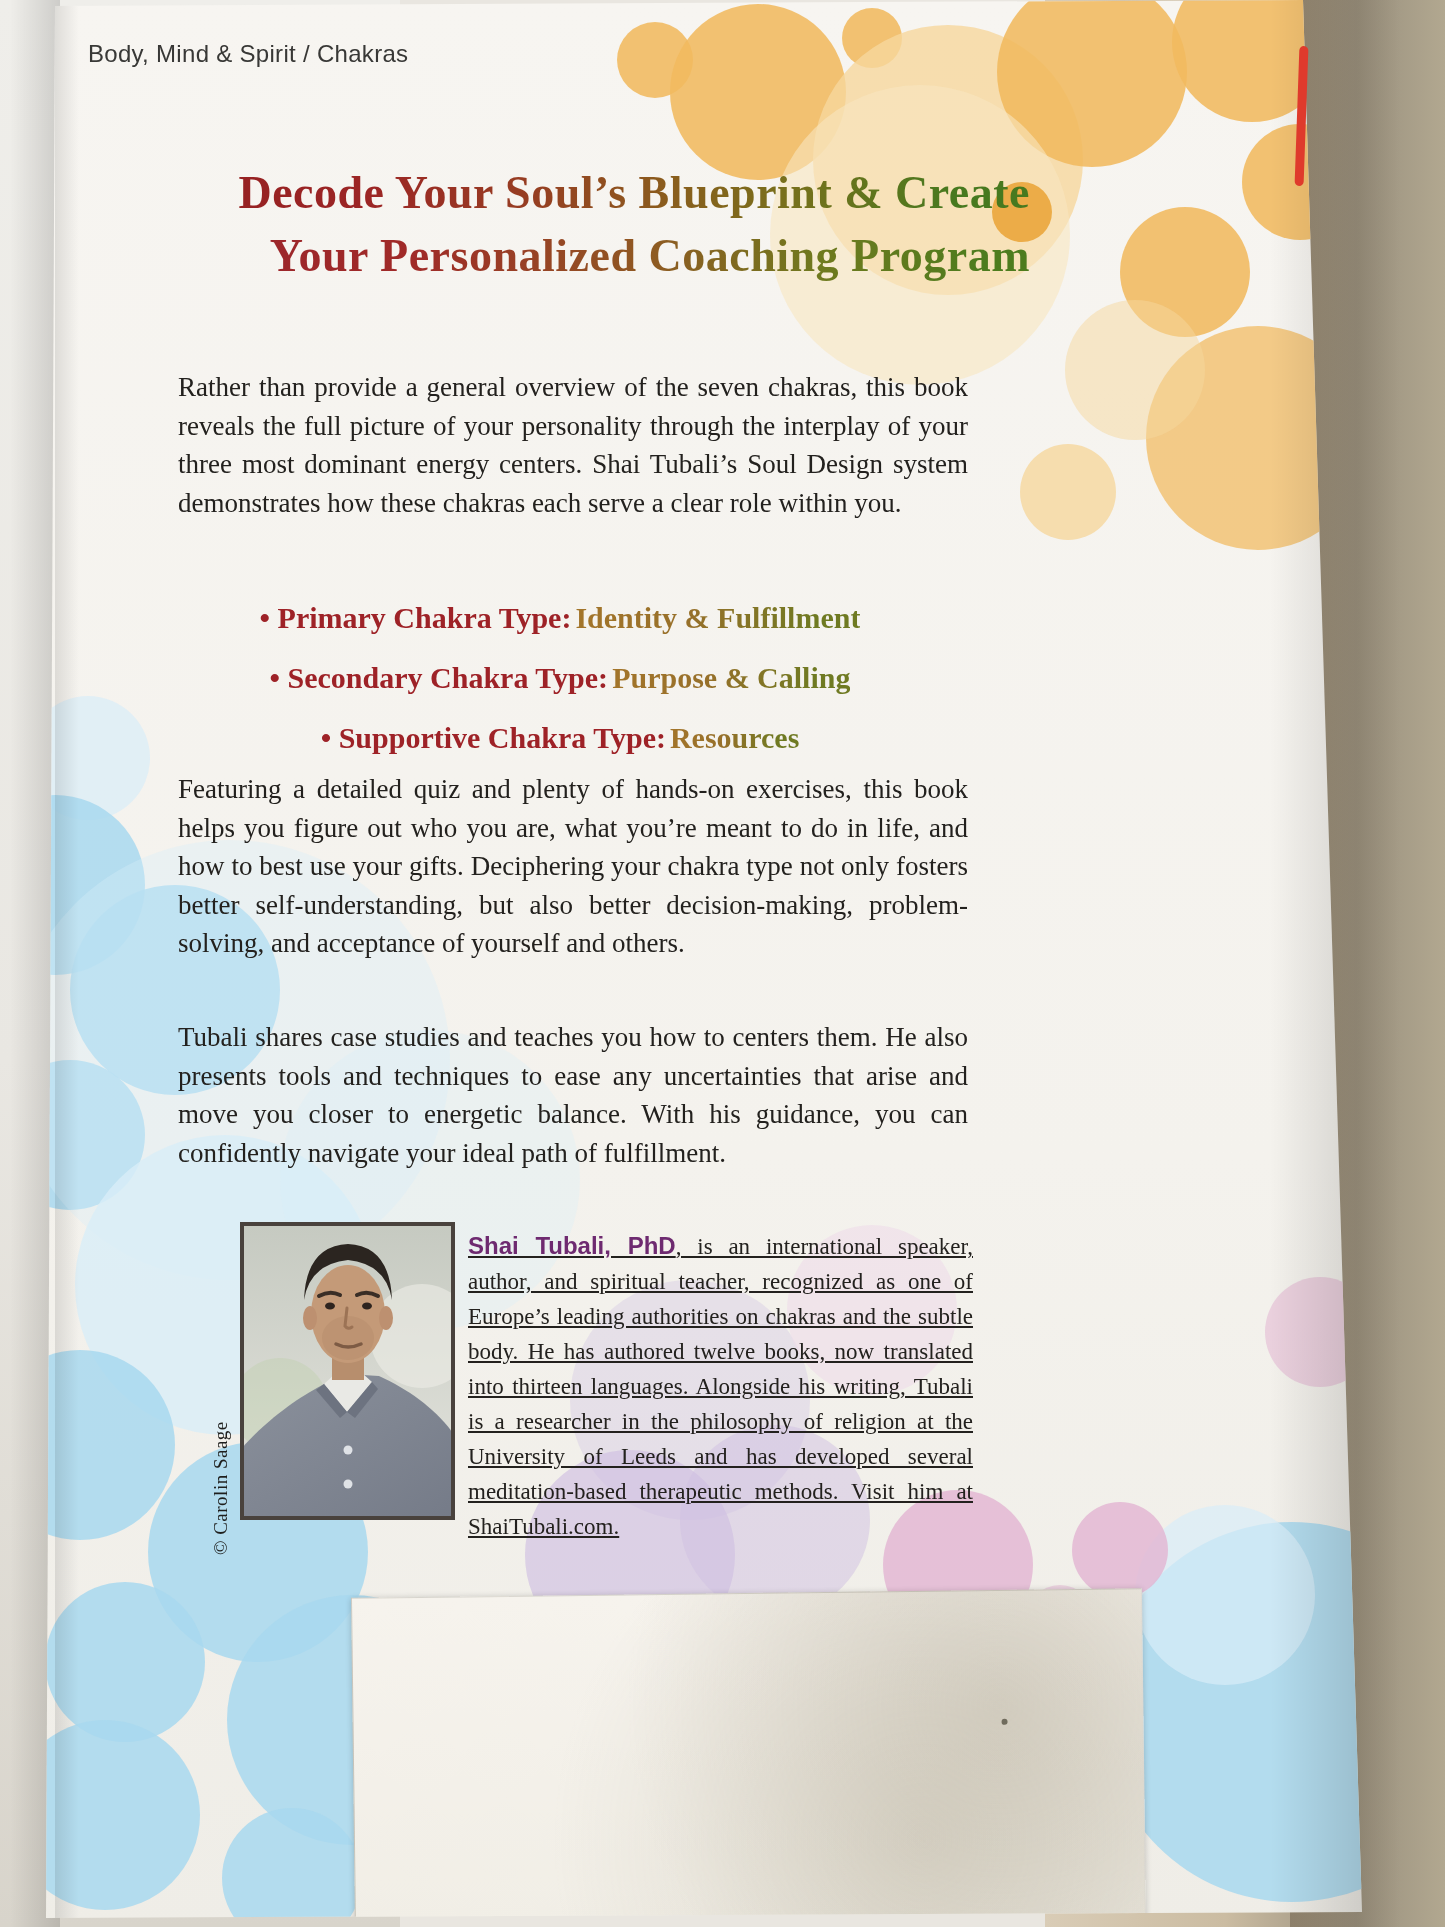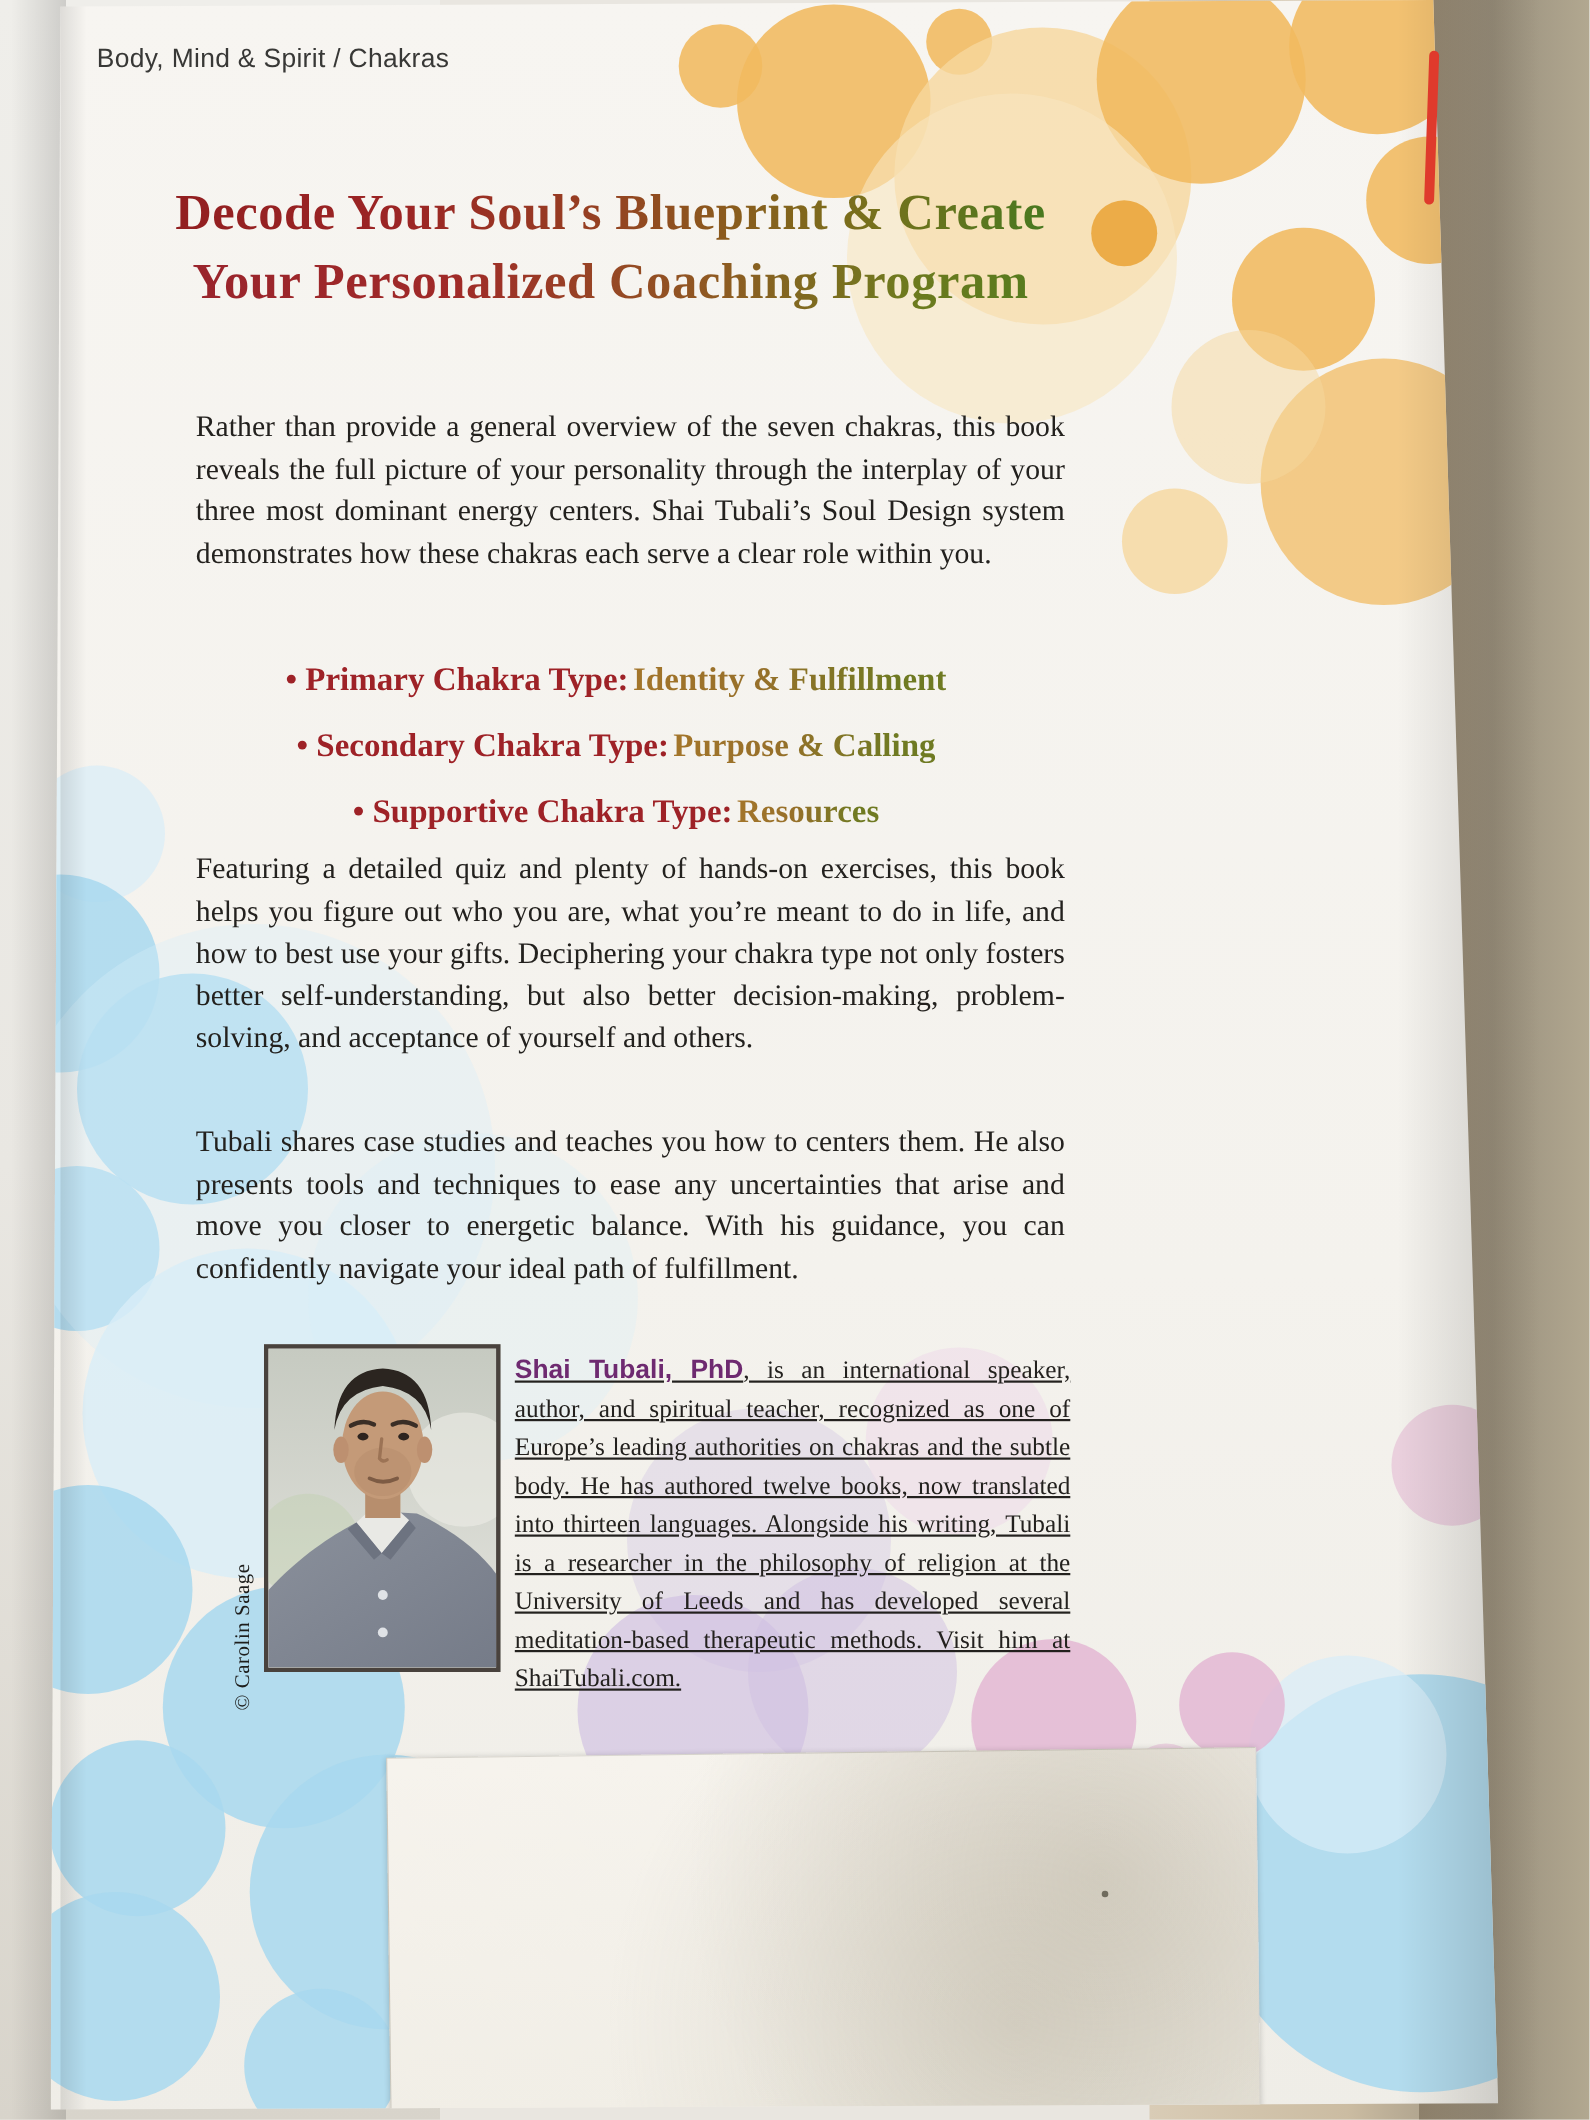--- a/index.html
+++ b/index.html
@@ -35,21 +35,21 @@
   .cod{background:#eaa63c;opacity:.90;}
   .cop{background:#f8e6c0;opacity:.60;}
   .cb {background:#a8d8ef;opacity:.85;}
   .cbl{background:#d8edf8;opacity:.70;}
   .cp {background:#e2b4d2;opacity:.80;}
   .cpl{background:#cfbfe2;opacity:.65;}
   .cpp{background:#efdce9;opacity:.60;}
   
   .cat-header{position:absolute;left:88px;top:40px;font-family:"Liberation Sans",sans-serif;
     font-size:24px;color:#38383 6;color:#383836;letter-spacing:.3px;}
-  .title{position:absolute;left:80px;top:130px;width:950px;text-align:center;
+  .title{position:absolute;left:80px;top:130px;width:950px;text-align:right;
     font-weight:bold;font-size:46px;line-height:63px;letter-spacing:.5px;}
   .title span{display:block;-webkit-background-clip:text;background-clip:text;
     color:transparent;-webkit-text-fill-color:transparent;}
   .t1{background-image:linear-gradient(90deg,#8e1d1f 0%,#9c2525 30%,#963f22 48%,#8a5d1d 62%,#77711c 75%,#47791f 92%);}
   .t2{background-image:linear-gradient(90deg,#97222e 0%,#a02a28 35%,#8f5a22 60%,#6f7a1e 78%,#4d7c1e 95%);}
   .para{position:absolute;left:178px;width:790px;font-size:27px;line-height:38.5px;
     text-align:justify;color:#23211e;margin:0;}
   .p1{top:368px;} .p2{top:770px;} .p3{top:1018px;}
   .bullets{position:absolute;left:110px;top:588px;width:900px;text-align:center;}
   .bullet-row{height:60px;line-height:60px;font-size:30px;font-weight:bold;white-space:nowrap;}

